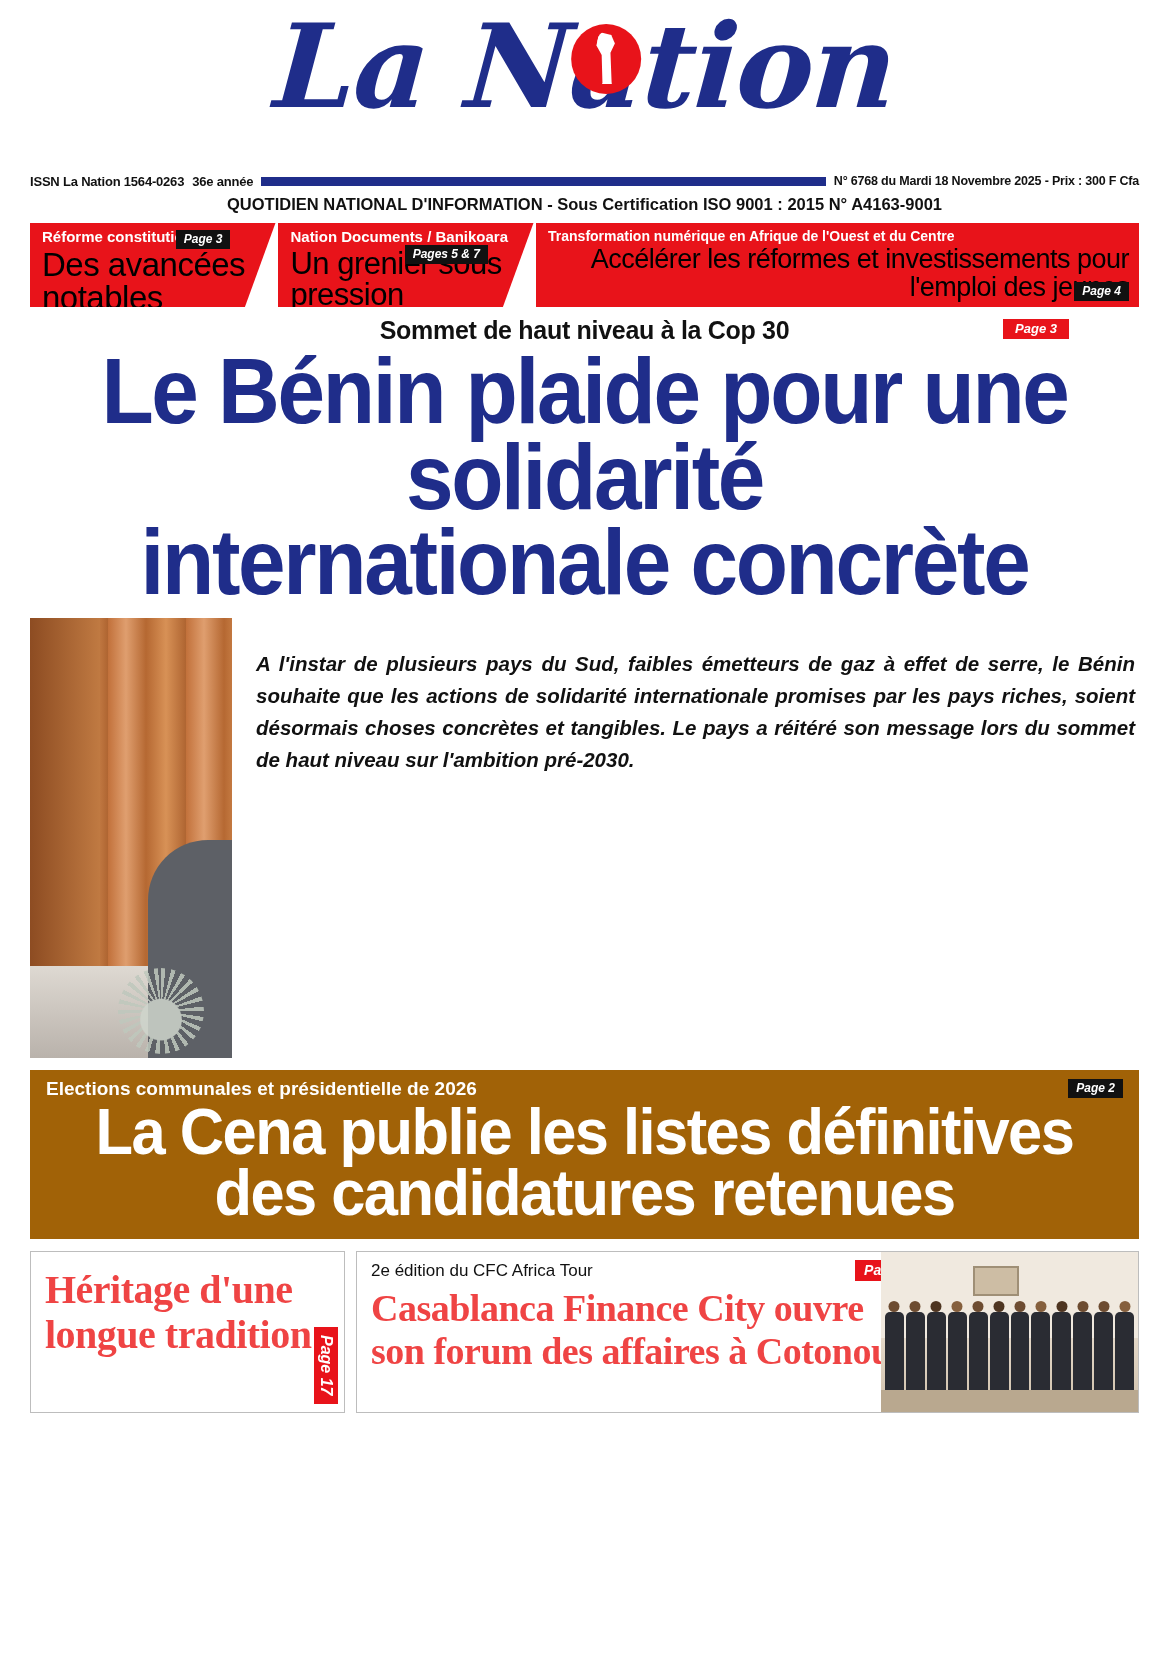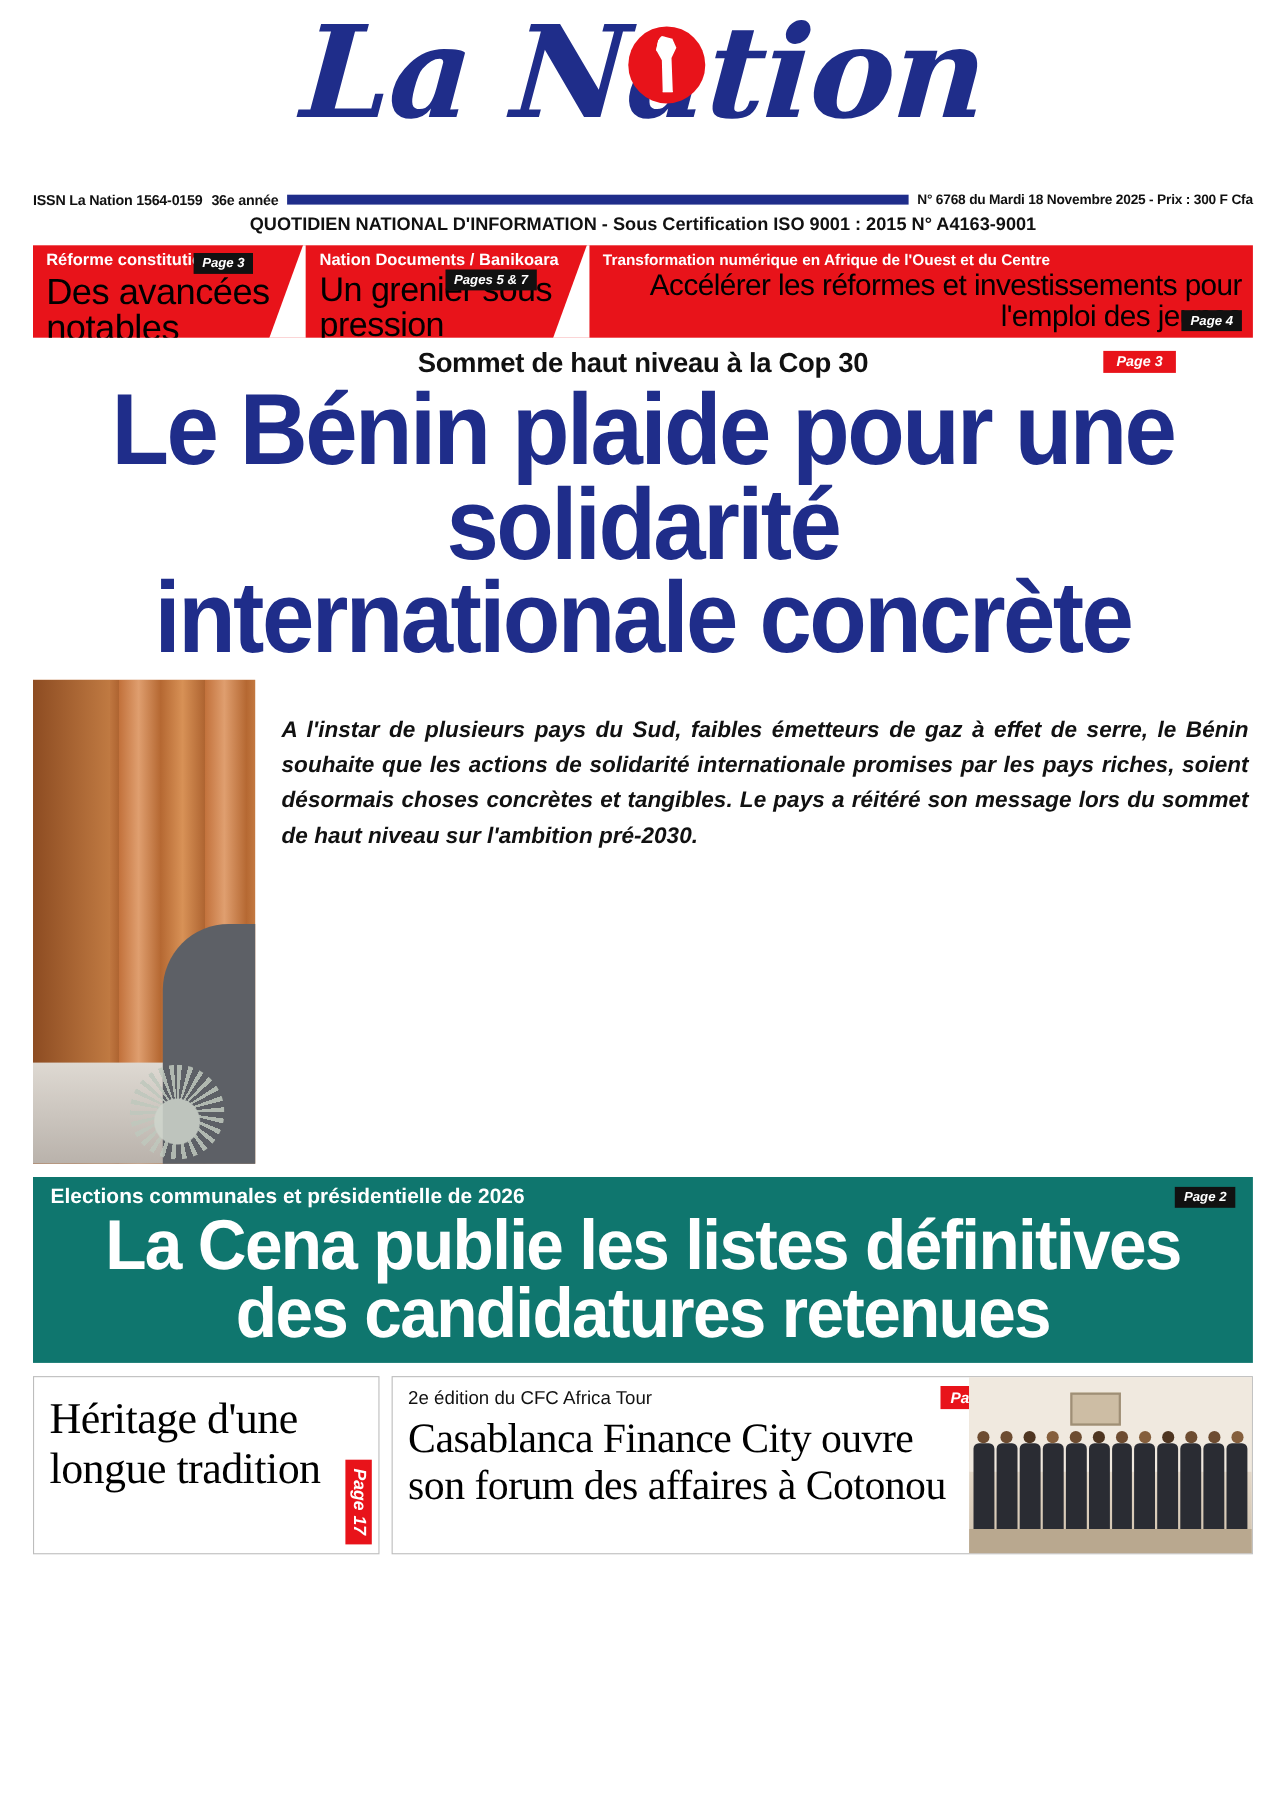--- a/index.html
+++ b/index.html
@@ -137,39 +137,39 @@
   }
 
   .standfirst {
     flex: 1 1 auto; padding-top: 30px; padding-left: 6px; padding-right: 4px;
     font-size: 20.5px; font-weight: 700; font-style: italic;
     line-height: 1.56; color:#111; text-align: justify;
     font-family: "Liberation Sans", sans-serif;
   }
 
   
-  .cena { background:#0f766e; color:#fff; margin-top: 12px; padding: 8px 16px 14px; position:relative; }
+  .cena { background:#a16207; color:#fff; margin-top: 12px; padding: 8px 16px 14px; position:relative; }
   .cena-kicker { font-size: 19px; font-weight:700; }
   .cena .badge-dark { right: 16px; top: 9px; position:absolute; }
   .cena-title {
     font-size: 64px; font-weight:700; line-height: 0.96; letter-spacing:-1.6px;
     margin-top: 2px; font-stretch: condensed; text-align:center;
     transform: scaleX(0.96); transform-origin: center top;
   }
   .cena-title .l2 { display:block; }
 
   
   .bottom { display:flex; gap: 11px; margin-top: 12px; height: 162px; }
   .bbox { border:1px solid #bdbdbd; position:relative; background:#fff; }
   .bbox.left { width: 315px; padding: 9px 14px; }
   .bbox.mid { flex:1 1 auto; padding: 9px 14px; position:relative; }
   .b-kicker { font-size: 17px; color:#111; font-weight:400; }
   .b-title {
-    font-family: "Liberation Serif", serif; font-weight: 400;
-    font-size: 40px; line-height: 1.14; color:#000000; margin-top: 6px;
+    font-family: "Liberation Serif", serif; font-weight: 700;
+    font-size: 40px; line-height: 1.14; color:#ef4444; margin-top: 6px;
     letter-spacing: -0.5px;
   }
   .bbox.mid .b-title { font-size: 38px; }
   .b-title .l2 { display:block; }
   .badge-vert {
     position:absolute; right: 6px; bottom: 8px;
     background:#e8131a; color:#fff; font-size: 16px; font-weight:700; font-style:italic;
     padding: 8px 3px; writing-mode: vertical-rl;
   }
   .badge-red-sm {
@@ -200,21 +200,21 @@
 <div class="page">
 
   <div class="masthead">
     <div class="logo-wrap">
       <div class="logo-text">La Nation</div>
       <div class="logo-dot"></div>
     </div>
   </div>
 
   <div class="infobar">
-    <span class="issn">ISSN La Nation 1564-0159</span>
+    <span class="issn">ISSN La Nation 1564-0263</span>
     <span class="issn">36e année</span>
     <span class="rule-blue"></span>
     <span class="edition">N° 6768 du Mardi 18 Novembre  2025 - Prix : 300 F Cfa</span>
   </div>
   <div class="subtitle">QUOTIDIEN  NATIONAL  D'INFORMATION - Sous Certification ISO 9001 : 2015 N° A4163-9001</div>
 
   <div class="banners">
 
     <div class="banner b1">
       <div class="ban-kicker">Réforme constitutionnelle</div>

